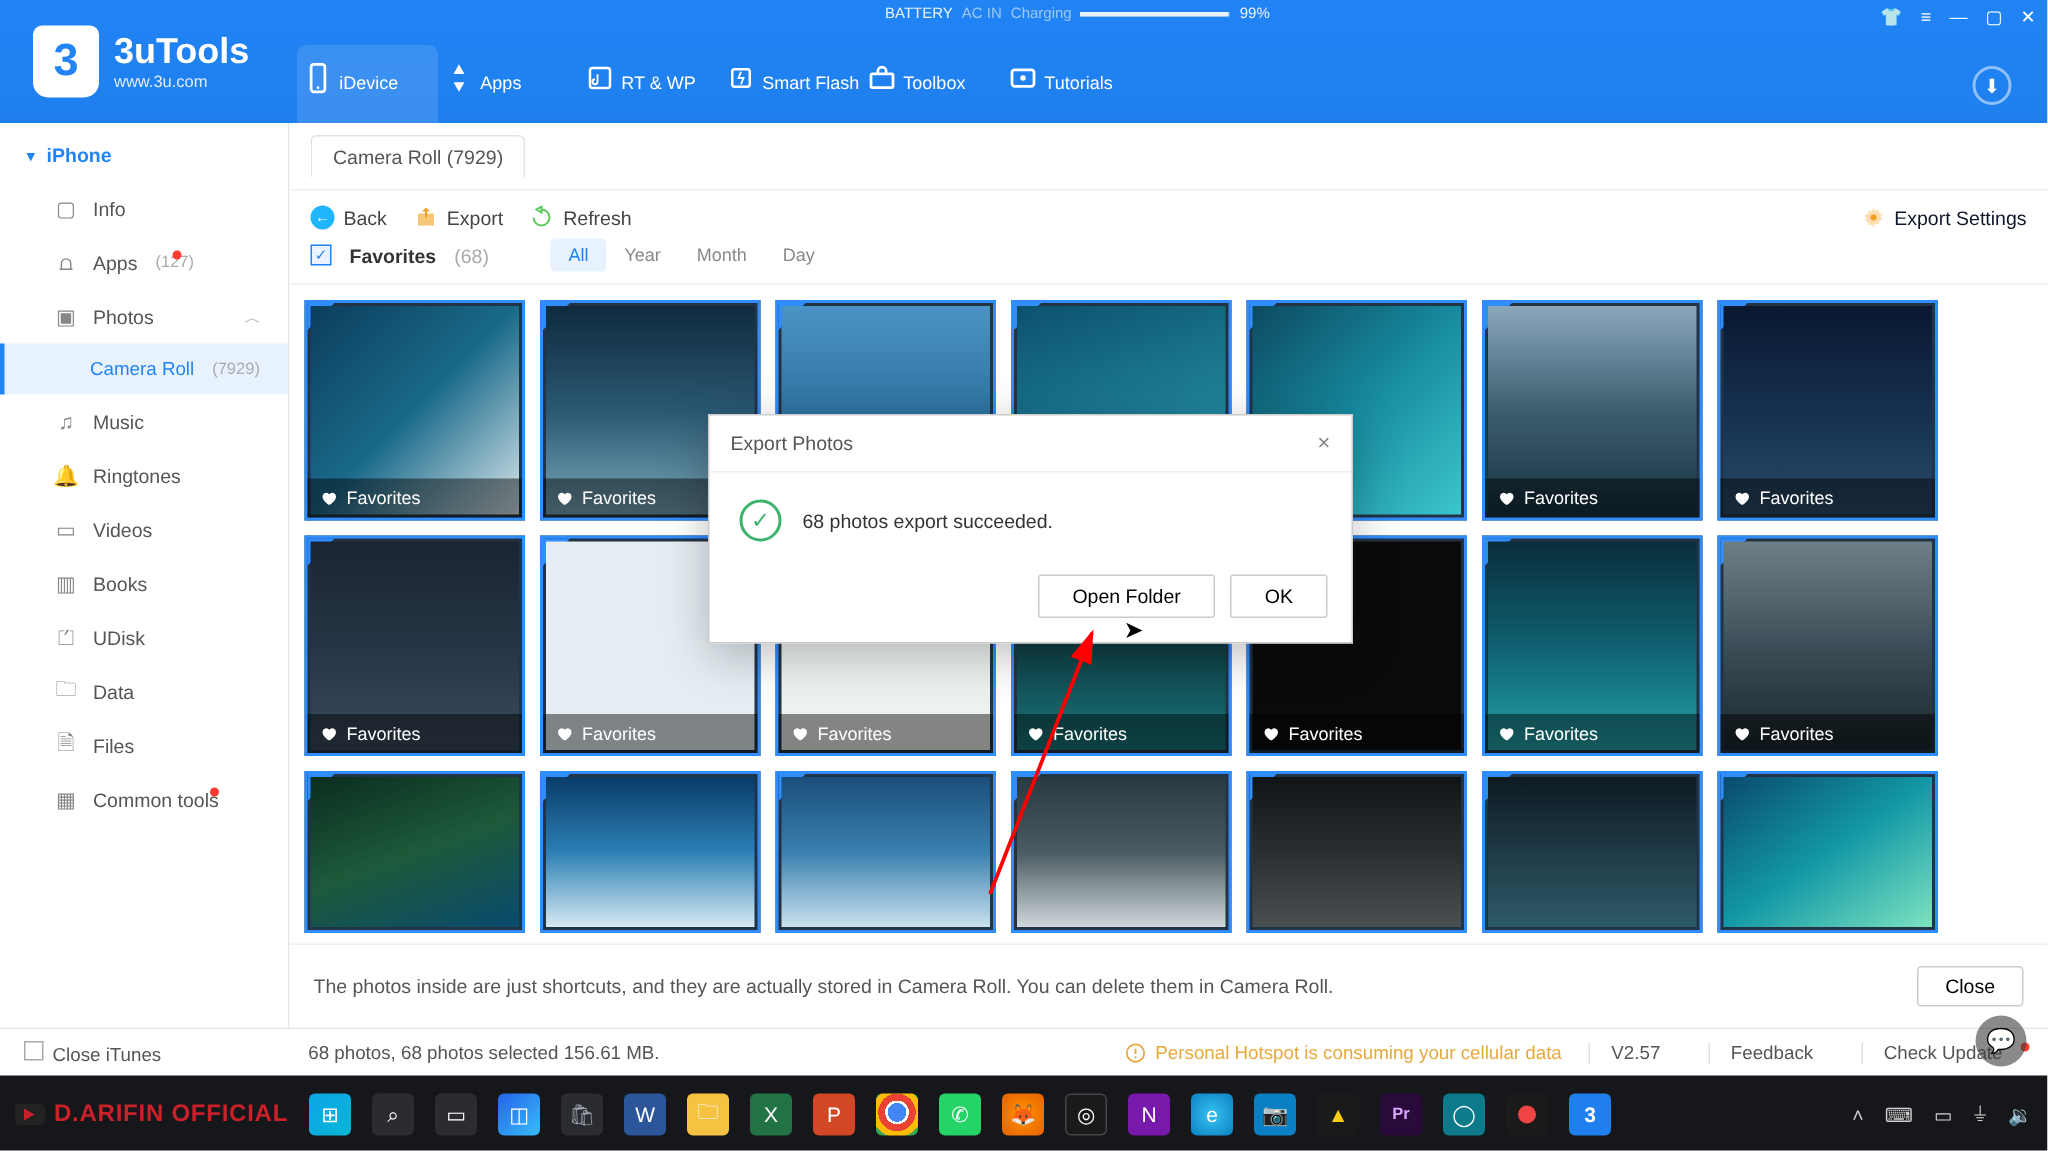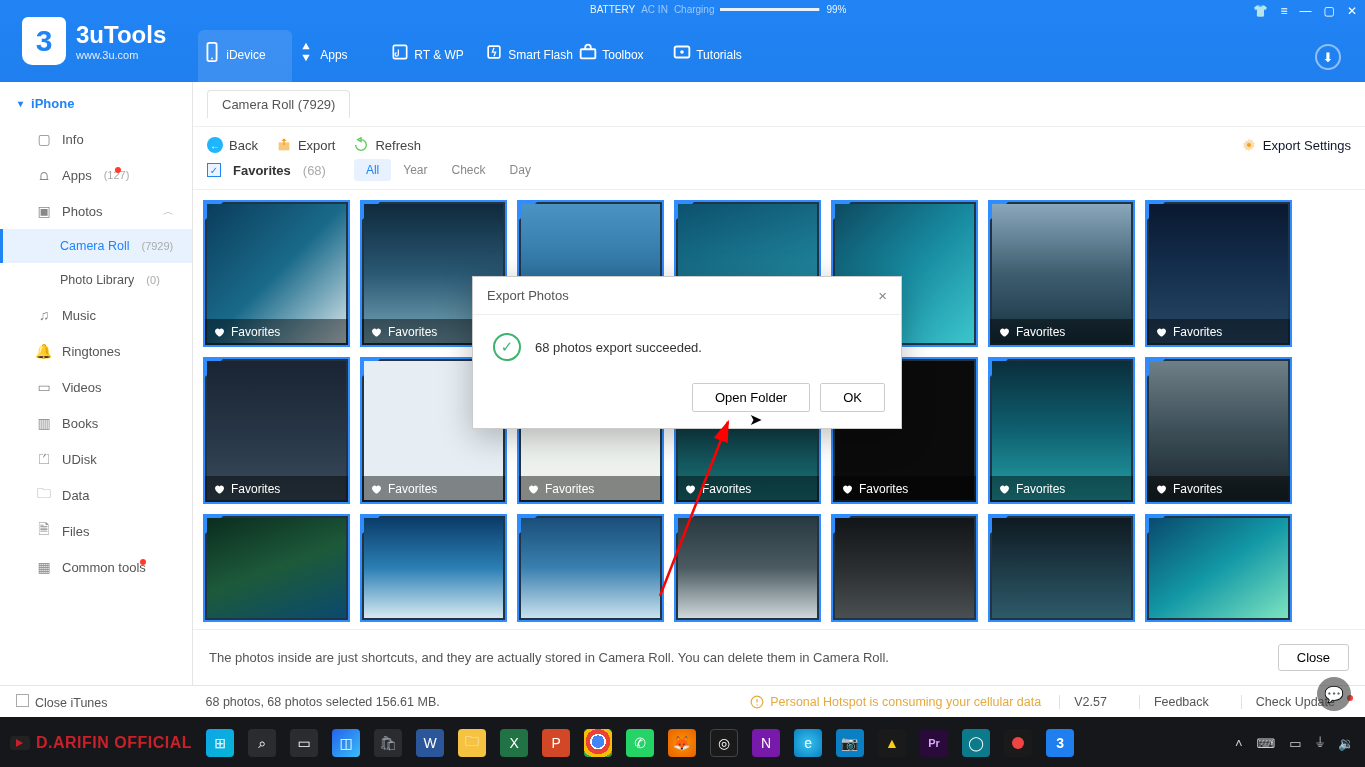--- a/index.html
+++ b/index.html
@@ -47,21 +47,21 @@
 .tool-btn.back .circ{background:#1fb6ff;}
 .tool-btn.exp svg{color:#f0a020;}
 .tool-btn.ref svg{color:#5cc95c;}
 .spacer{flex:1;}
 .export-settings{color:#0f172a;display:flex;align-items:center;gap:6px;cursor:pointer;}
 .export-settings svg{color:#f0a020;}
 .filter-row{display:flex;align-items:center;padding:0 14px 8px;gap:12px;font-size:13px;color:#555;border-bottom:1px solid #eee;}
 .filter-row .chk{width:14px;height:14px;border:1px solid #2184f5;background:#eaf3ff;display:inline-flex;align-items:center;justify-content:center;color:#2184f5;font-size:10px;}
 .filter-row .fav{font-weight:700;color:#333;}
 .filter-row .cnt{color:#aaa;}
-.seg{display:flex;gap:0;margin-left:16px;font-size:12px;}
+.seg{display:flex;gap:0;margin-left:29px;font-size:12px;}
 .seg span{padding:4px 12px;color:#888;cursor:pointer;}
 .seg span.on{background:#e8f2ff;color:#2184f5;border-radius:3px;}
 
 .grid-wrap{flex:1;overflow:hidden;padding:10px 8px 0 10px;}
 .grid{display:grid;grid-template-columns:repeat(7, 147px);gap:10px 10px;}
 .thumb{width:147px;height:147px;border:2px solid #2f8dff;position:relative;background:#223344;cursor:pointer;}
 .thumb::before{content:'';position:absolute;left:0;top:0;border-top:18px solid #2f8dff;border-right:18px solid transparent;}
 .thumb.short{height:108px;overflow:hidden;}
 .thumb-img{position:absolute;inset:2px;}
 .fav-bar{position:absolute;left:0;right:0;bottom:0;height:26px;background:rgba(0,0,0,.45);color:#fff;font-size:12px;display:flex;align-items:center;gap:6px;padding:0 8px;}
@@ -253,24 +253,20 @@
     <div class="side-item">
         <span class="side-ic">▣</span>
         <span>Photos</span>
         <span class="chev">︿</span>
       </div>
 
     <div class="side-item indent active">
         <span>Camera Roll</span> 
         <span class="cnt">(7929)</span>
       </div>
-    <div class="side-item indent">
-        <span>Photo Library</span> 
-        <span class="cnt">(0)</span>
-      </div>
 
     <div class="side-item">
         <span class="side-ic">♫</span>
         <span>Music</span>
       </div>
     <div class="side-item">
         <span class="side-ic">🔔</span>
         <span>Ringtones</span>
       </div>
     <div class="side-item">
@@ -333,21 +329,21 @@
         </div>
     </div>
 
     <div class="filter-row">
       <span class="chk">✓</span>
       <span class="fav">Favorites</span>
       <span class="cnt">(68)</span>
       <div class="seg">
         <span class="on">All</span>
         <span>Year</span>
-        <span>Check</span>
+        <span>Month</span>
         <span>Day</span>
       </div>
     </div>
 
     <div class="grid-wrap">
       <div class="grid">
 
         <div class="thumb">
             <div class="thumb-img p1"></div>
             <div class="fav-bar">

